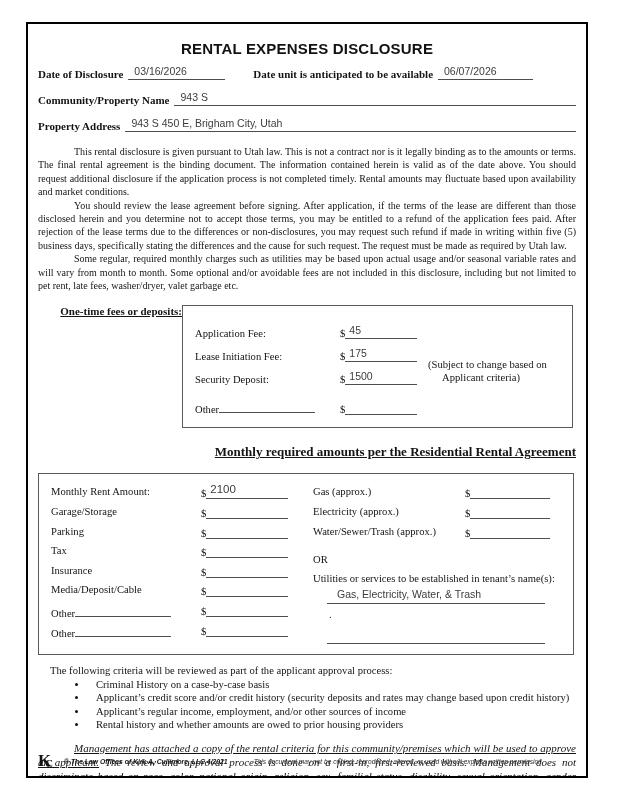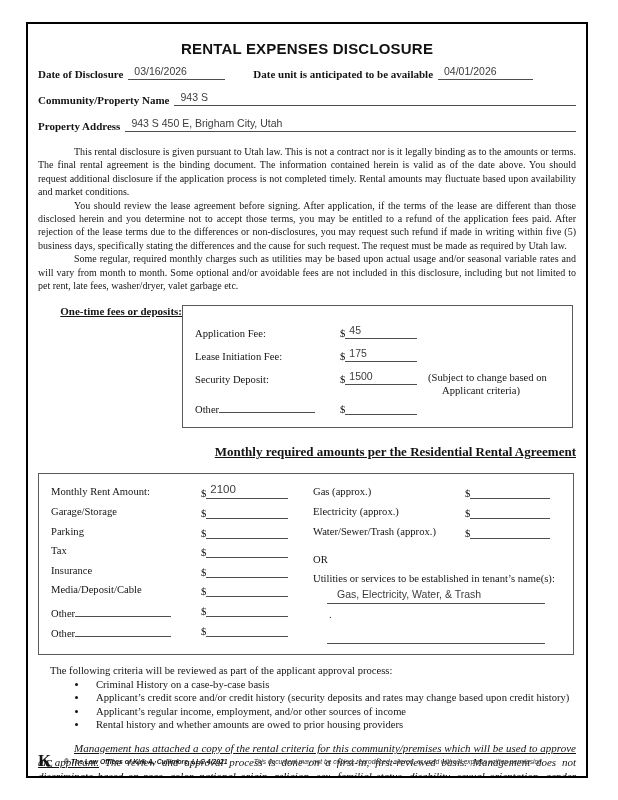--- a/index.html
+++ b/index.html
@@ -106,21 +106,21 @@
   }
   .money-line .fval { padding-left: 4px; }
   .name-line {
     display: inline-block;
     border-bottom: 1.2px solid #4e4e4e;
     width: 96px;
     min-height: 12px;
   }
   .fee-note {
     position: absolute;
-    left: 245px; top: 65px;
+    left: 245px; top: 52px;
     width: 165px;
     font-size: 10.6px;
     line-height: 13px;
   }
   .fee-note .l2 { padding-left: 14px; }
   
   .monthly-head { margin-top: 16px; margin-bottom: 13px; font-size: 13px; }
   .monthly-box {
     border: 1.6px solid #5a5a5a;
     box-sizing: border-box;
@@ -224,21 +224,21 @@
 
 <div class="page">
   <div class="frame">
 
     <h1 class="title">RENTAL EXPENSES DISCLOSURE</h1>
 
     <div class="field-row">
       <span class="flabel">Date of Disclosure</span>
       <span class="fill-line w-date"><span class="fval">03/16/2026</span></span>
       <span class="flabel ml28">Date unit is anticipated to be available</span>
-      <span class="fill-line w-avail"><span class="fval">04/01/2026</span></span>
+      <span class="fill-line w-avail"><span class="fval">06/07/2026</span></span>
     </div>
 
     <div class="field-row">
       <span class="flabel">Community/Property Name</span>
       <span class="fill-line grow"><span class="fval">943 S</span></span>
     </div>
 
     <div class="field-row">
       <span class="flabel">Property Address</span>
       <span class="fill-line grow"><span class="fval">943 S 450 E, Brigham City, Utah</span></span>

